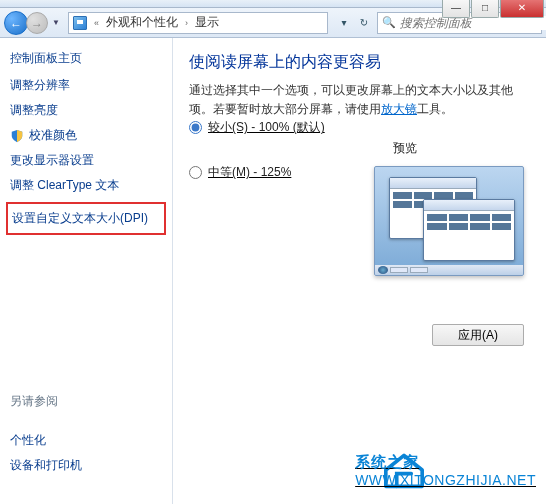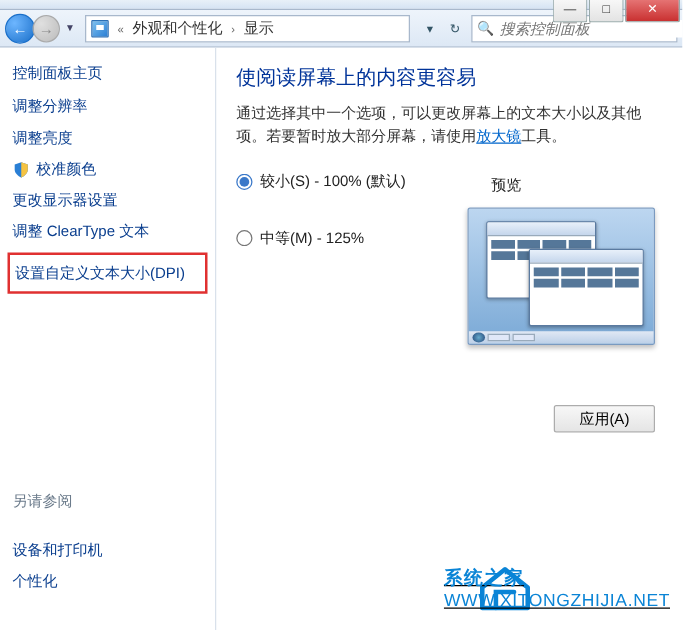--- a/index.html
+++ b/index.html
@@ -39,35 +39,35 @@
 .see-h { color: #6a7a8a; font-size: 12px; margin-bottom: 22px; }
 
 
 .vsep { width: 1px; background: #d9e1eb; }
 
 
 .content { flex: 1; padding: 14px 16px; position: relative; }
 .c-title { color: #003399; font-size: 16px; margin-bottom: 8px; }
 .c-desc { font-size: 12px; color: #333; line-height: 1.6; }
 .c-desc a { color: #0066cc; text-decoration: underline; }
-.opts { margin-top: 18px; }
+.opts { margin-top: 0; text-decoration: underline; }
 .opt-row { display: flex; align-items: center; font-size: 12px; color: #222; margin-bottom: 28px; }
 .opt-row input[type=radio] { margin-right: 6px; accent-color: #3a78c9; }
 .pv-label { position: absolute; left: 220px; top: 102px; font-size: 12px; color: #222; }
 .preview { position: absolute; right: 22px; top: 128px; width: 150px; height: 110px; background: linear-gradient(180deg,#bcd6f0,#7aa9d6); border: 1px solid #7a9ac0; border-radius: 2px; box-shadow: 0 2px 4px rgba(0,0,0,.25); overflow: hidden; }
 .pv-window { position: absolute; background: #fff; border: 1px solid #5a7aa0; border-radius: 2px; box-shadow: 0 1px 3px rgba(0,0,0,.3); }
 .pv-window::before { content:''; display:block; height:10px; background: linear-gradient(#e8f0fa,#c5d6ec); border-bottom: 1px solid #9ab; }
 .pv-body { padding: 3px; display: grid; grid-template-columns: repeat(4, 1fr); gap: 2px; }
 .pv-ico { background: #557799; height: 7px; }
 .pv-w1 { left: 14px; top: 10px; width: 88px; height: 62px; }
 .pv-w2 { left: 48px; top: 32px; width: 92px; height: 62px; }
 .pv-taskbar { position: absolute; bottom: 0; left: 0; right: 0; height: 10px; background: linear-gradient(#e0e8f4,#bcd0e8); display: flex; align-items: center; gap: 2px; padding: 0 3px; }
 .pv-start { width: 10px; height: 8px; background: radial-gradient(circle,#6ac,#247); border-radius: 50%; }
 .pv-task { width: 18px; height: 6px; background: #e0e8f8; border: 1px solid #9ab; }
-.apply-btn { position: absolute; right: 22px; top: 286px; width: 81px; height: 22px; font-size: 12px; background: linear-gradient(#f7f7f7,#e5e5e5); border: 1px solid #acacac; border-radius: 2px; cursor: pointer; }
+.apply-btn { position: absolute; right: 22px; top: 286px; width: 92px; height: 22px; font-size: 12px; background: linear-gradient(#f7f7f7,#e5e5e5); border: 1px solid #acacac; border-radius: 2px; cursor: pointer; }
 
 
 .watermark-logo { position: absolute; right: 120px; bottom: 14px; width: 44px; height: 40px; }
 .watermark-text { position: absolute; right: 10px; bottom: 16px; text-align: left; text-decoration: underline; }
 .wm-cn { font-size: 15px; color: #0a84d6; font-weight: bold; letter-spacing: 1px; }
 .wm-url { font-size: 14px; color: #0a84d6; letter-spacing: .5px; }
 </style>
 </head>
 <body>
 
@@ -117,22 +117,22 @@
     </div>
     <div class="side-link">更改显示器设置</div>
     <div class="side-link">调整 ClearType 文本</div>
 
     <div class="highlight-box">
       <div class="side-link" style="margin:0">设置自定义文本大小(DPI)</div>
     </div>
 
     <div class="see-also">
       <div class="see-h">另请参阅</div>
+      <div class="side-link">个性化</div>
       <div class="side-link">设备和打印机</div>
-      <div class="side-link">个性化</div>
     </div>
   </div>
 
   <div class="vsep"></div>
 
   <div class="content">
     <div class="c-title">使阅读屏幕上的内容更容易</div>
     <div class="c-desc">
       <span>通过选择其中一个选项，可以更改屏幕上的文本大小以及其他项。若要暂时放大部分屏幕，请使用</span><a href="#">放大镜</a><span>工具。</span>
     </div>

